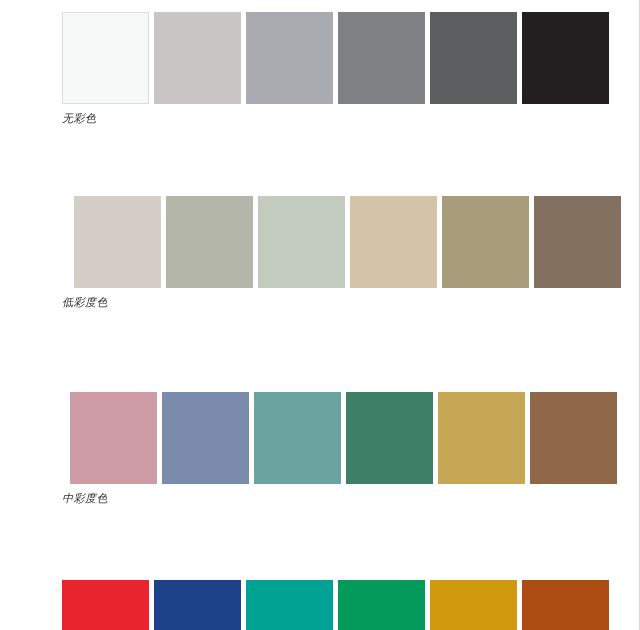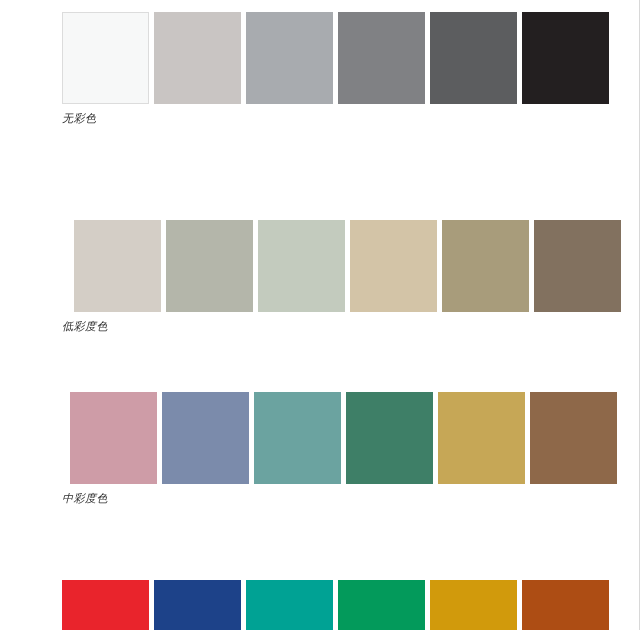--- a/index.html
+++ b/index.html
@@ -58,21 +58,21 @@
     top: 100px;
     font-size: 11px;
     line-height: 14px;
     color: #2f2f2f;
     letter-spacing: 0.5px;
     white-space: nowrap;
   }
 
   
   #row-achromatic { top: 12px; }
-  #row-low-chroma { top: 220px; padding-left: 12px; }
+  #row-low-chroma { top: 196px; padding-left: 12px; }
   #row-mid-chroma { top: 392px; padding-left: 8px; }
   #row-high-chroma { top: 580px; }
 
   
   #row-high-chroma .swatch-strip,
   #row-high-chroma .swatch {
     height: 92px;
   }
 </style>
 </head>

